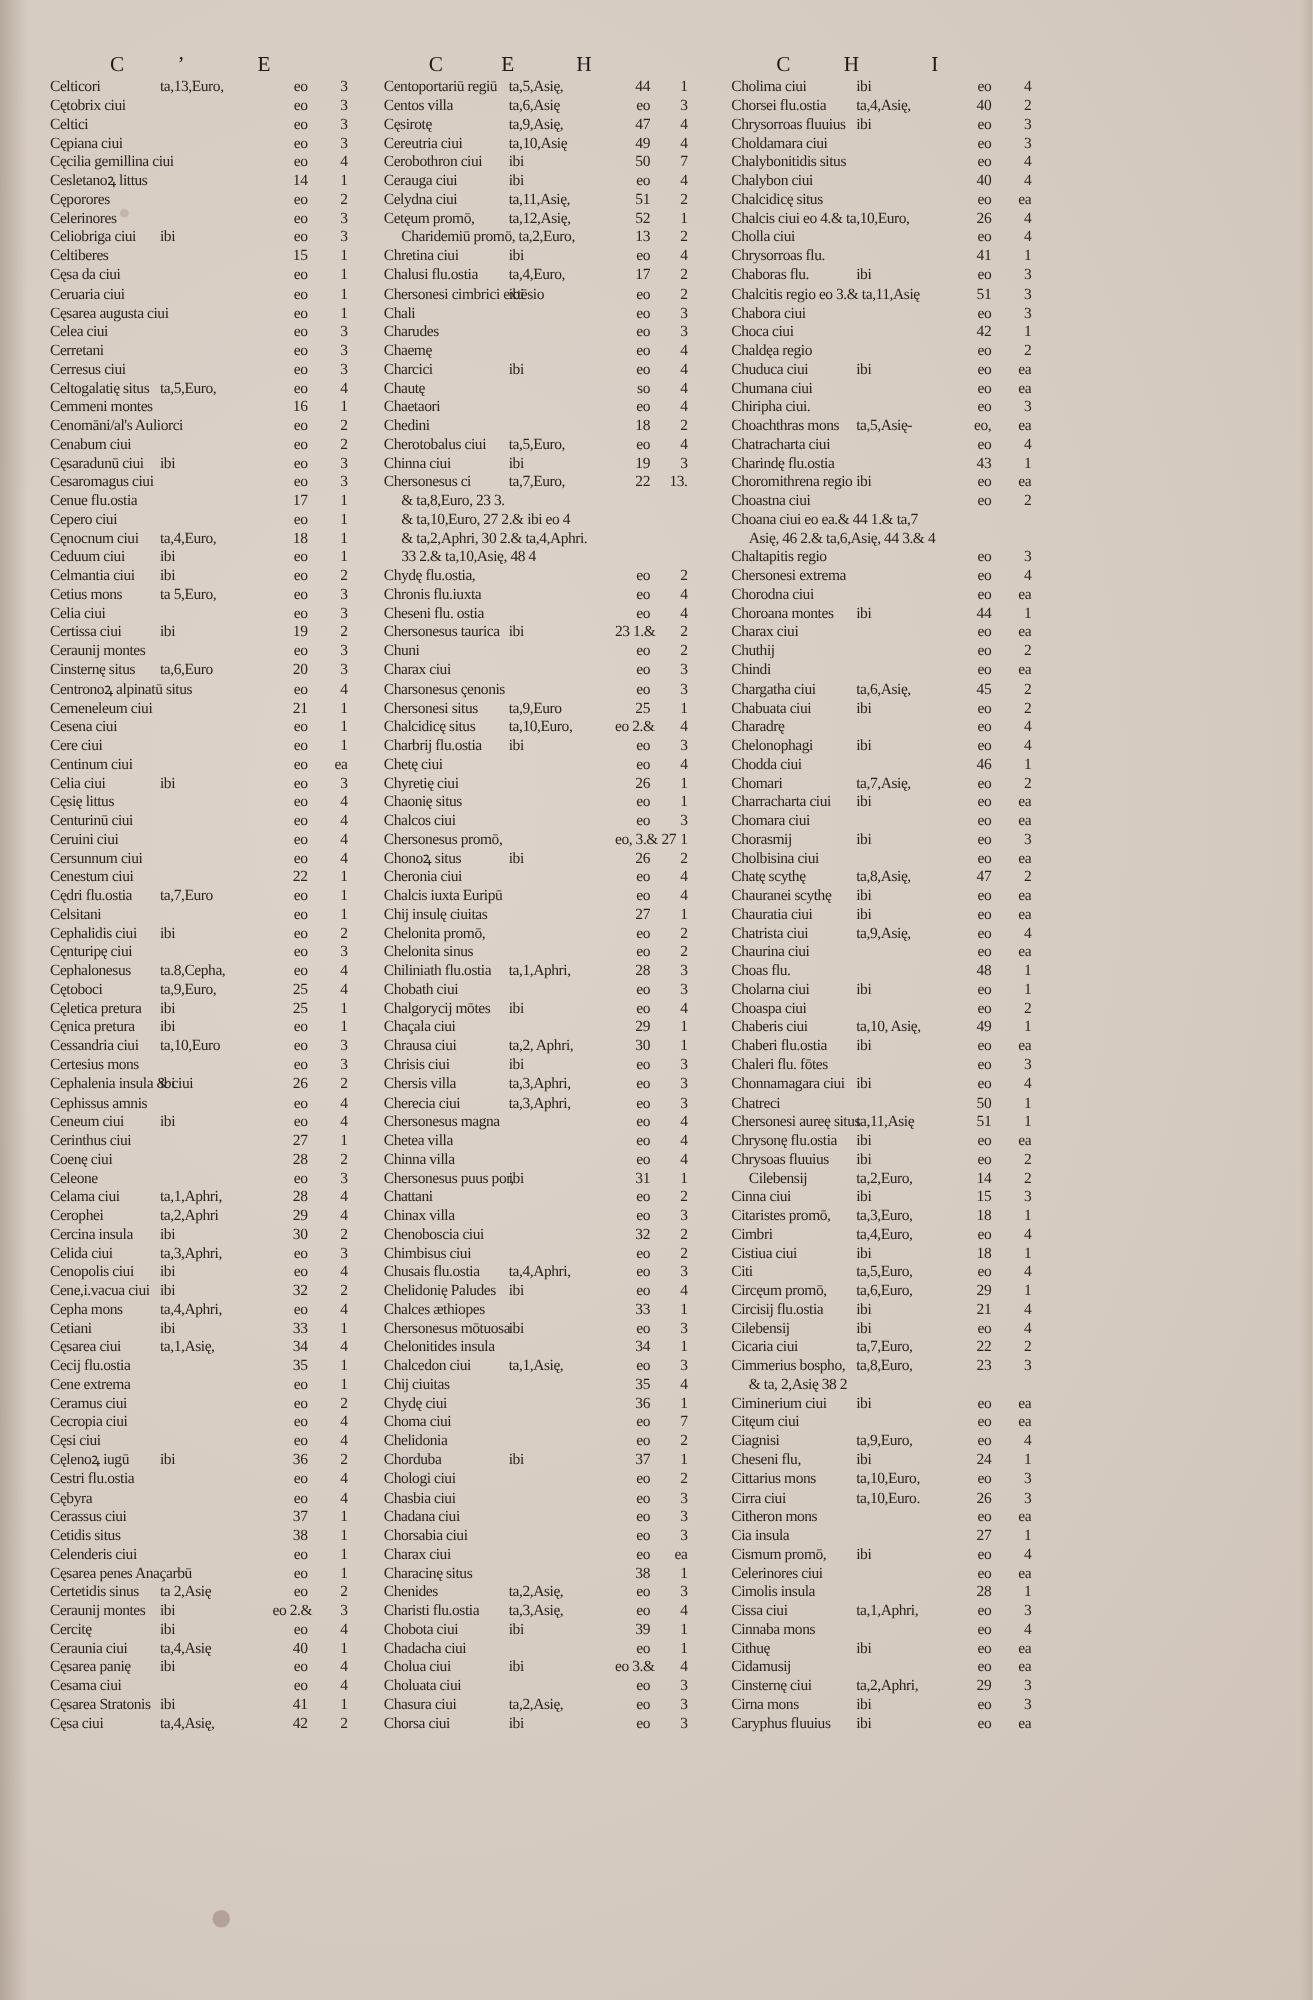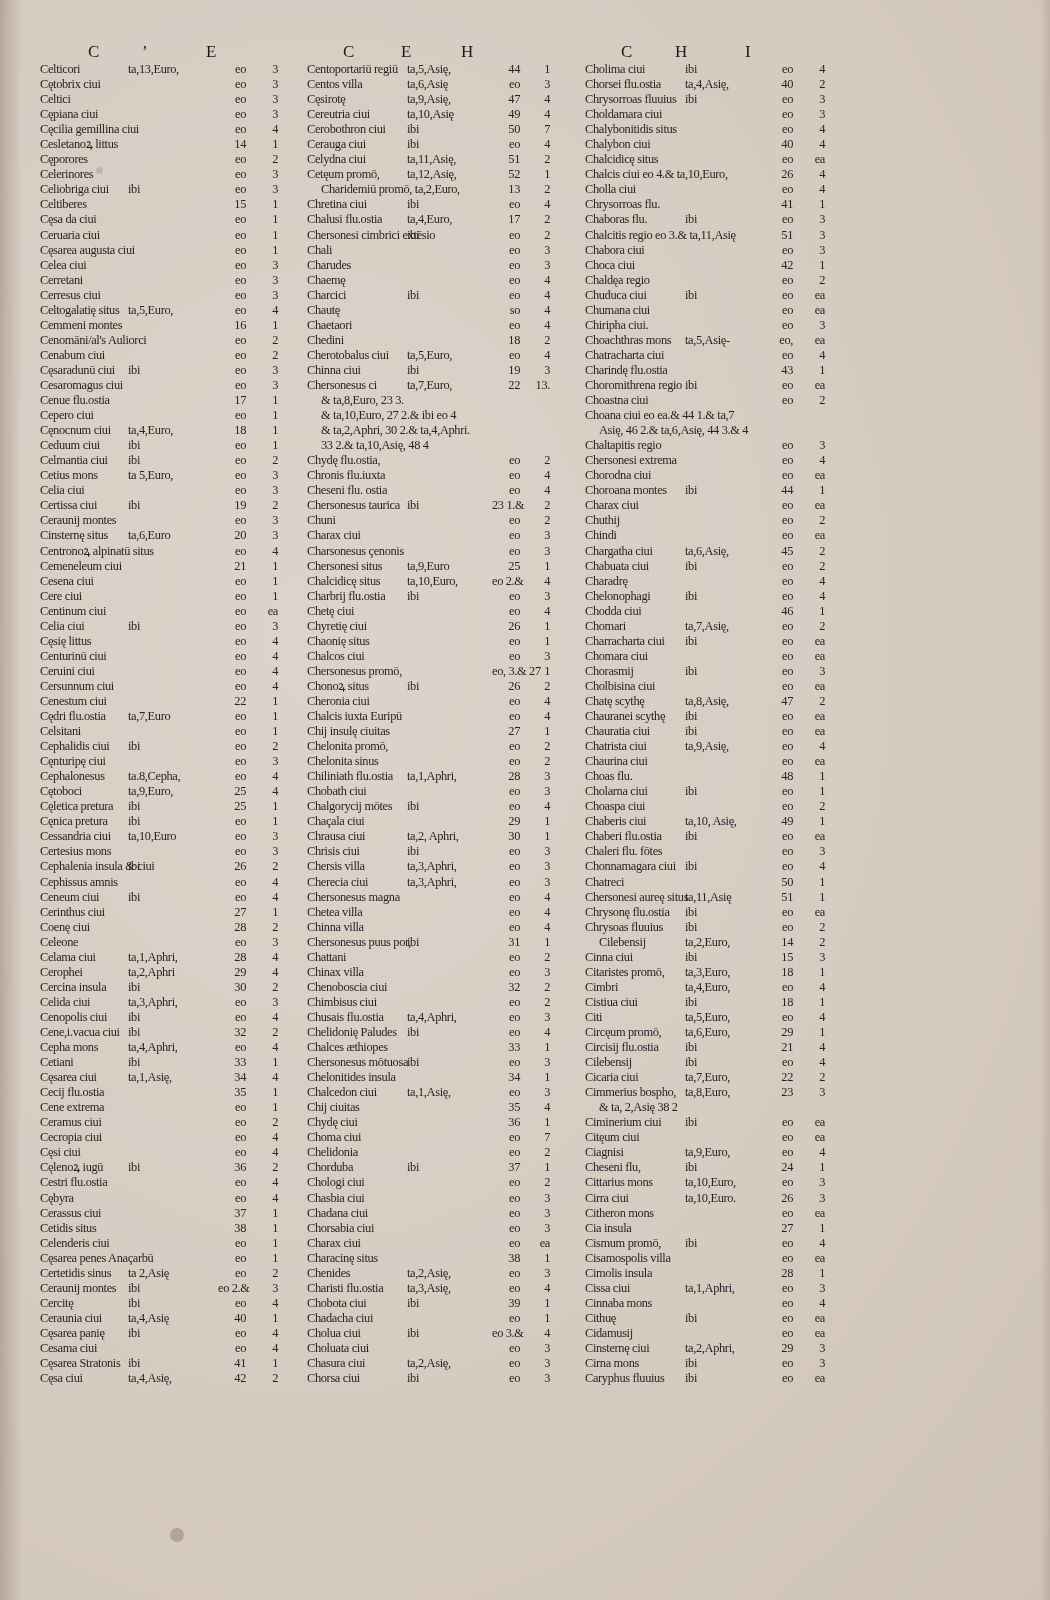--- a/index.html
+++ b/index.html
@@ -1604,21 +1604,21 @@
         <span class="pg">27</span>
         <span class="sec">1</span>
       </div>
       <div class="entry">
         <span class="name">Cismum promō,</span>
         <span class="ref">ibi</span>
         <span class="pg">eo</span>
         <span class="sec">4</span>
       </div>
       <div class="entry">
-        <span class="name">Cisamospolis villa</span>
+        <span class="name">Celerinores ciui</span>
         <span class="ref"></span>
         <span class="pg">eo</span>
         <span class="sec">ea</span>
       </div>
       <div class="entry">
         <span class="name">Cimolis insula</span>
         <span class="ref"></span>
         <span class="pg">28</span>
         <span class="sec">1</span>
       </div>

